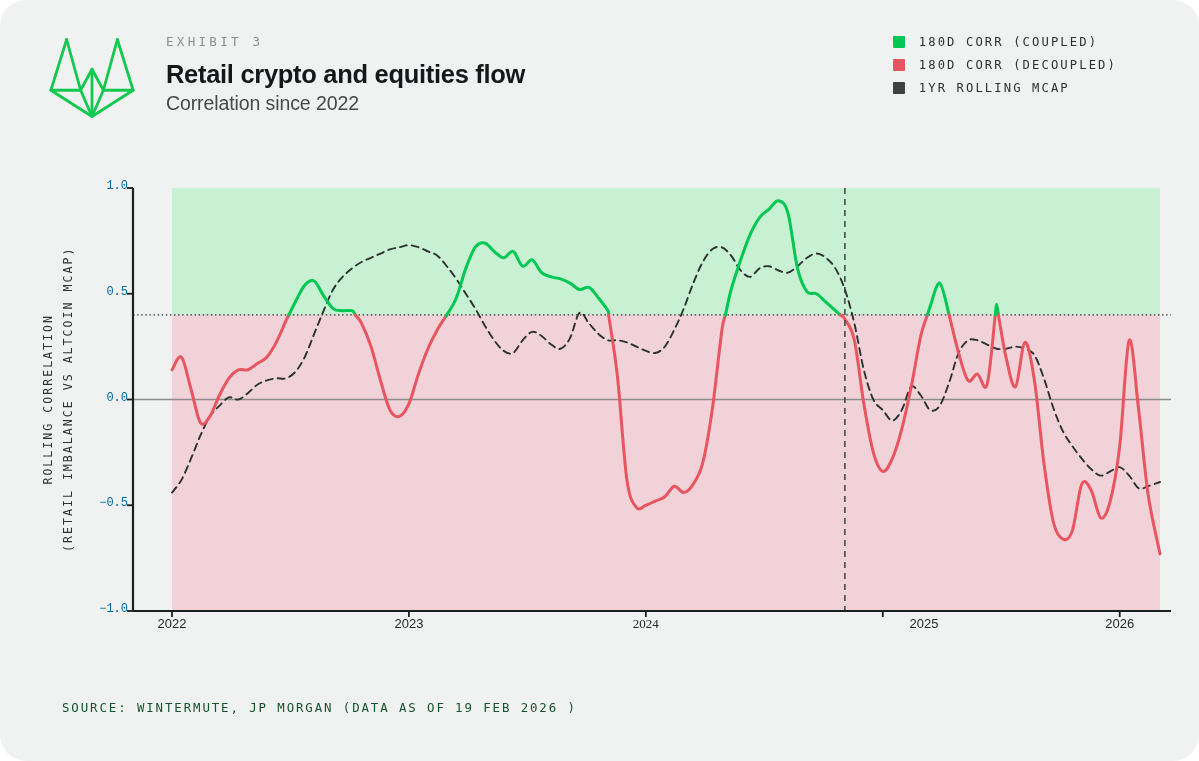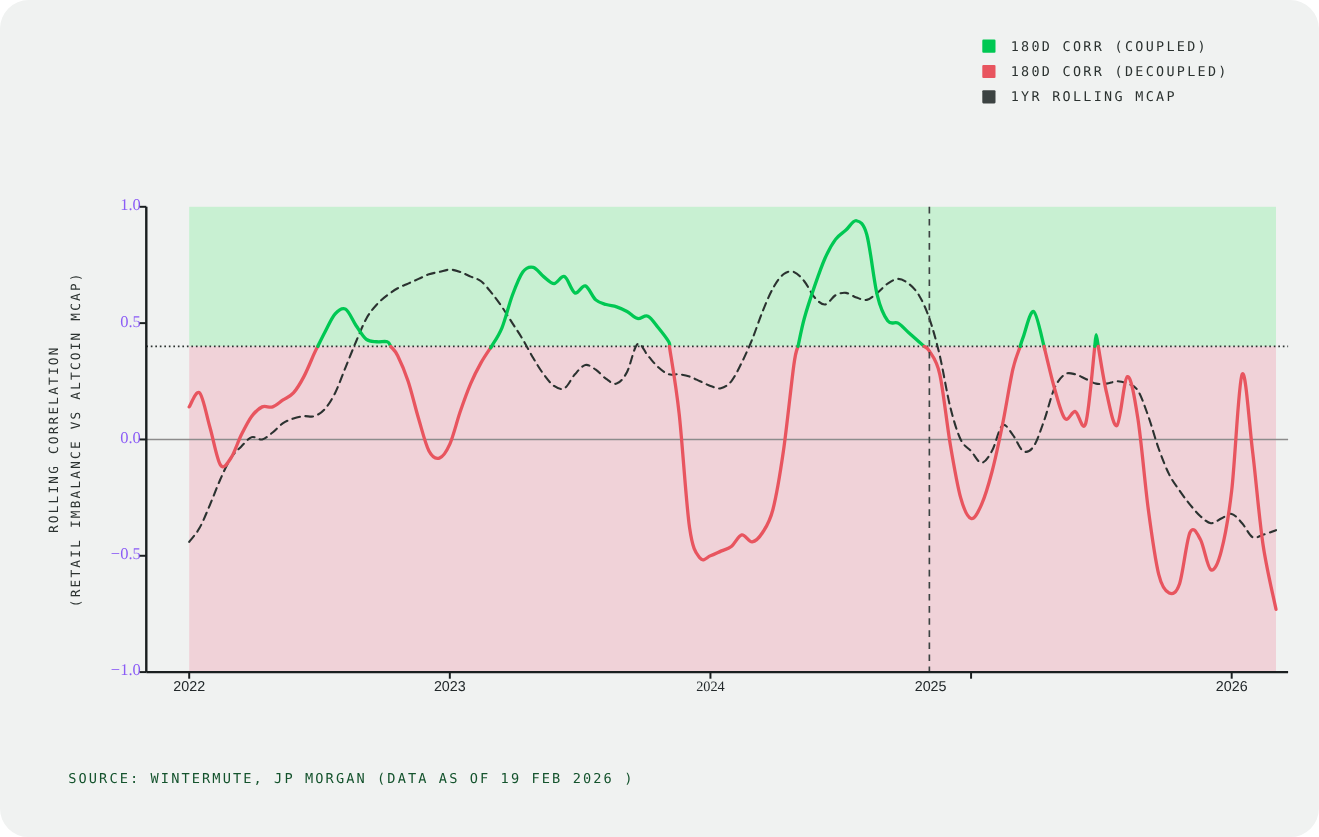--- a/index.html
+++ b/index.html
@@ -37,39 +37,58 @@
     position:absolute;left:46px;top:183px;width:26px;height:432px;
     display:flex;align-items:center;justify-content:center;
   }
   .ylabel-inner{
     transform:rotate(-90deg);white-space:nowrap;text-align:center;
     font-family:"DejaVu Sans Mono","Liberation Mono",monospace;
     font-size:11.6px;letter-spacing:2.0px;color:#2b3230;line-height:1.75;
   }
   .ytick{
     position:absolute;right:0;width:44px;text-align:right;
-    font-size:15px;color:#8b5cf6;font-family:Liberation Serif, serif;
+    font-size:12px;color:#0369a1;font-family:Liberation Mono, monospace;
   }
   .yticks{position:absolute;left:78px;top:0;width:50px;height:761px;}
   .xticks{position:absolute;left:0;top:616px;width:1090px;height:24px;}
   .xtick{
     position:absolute;transform:translateX(-50%);
     font-size:13px;color:#22282a;font-family:"Liberation Sans",sans-serif;
   }
   .footer{
     position:absolute;left:62px;top:700px;
     font-family:"DejaVu Sans Mono","Liberation Mono",monospace;
     font-size:12.4px;letter-spacing:1.9px;color:#14532d;
   }
 </style>
 </head>
 <body>
 
 <div class="card">
 
+  <div class="header">
+    <div class="logo">
+      <svg viewBox="0 0 100 96" width="88" height="84">
+        <g fill="none" stroke="#11c94e" stroke-width="3.2" stroke-linejoin="round" stroke-linecap="round">
+          <path d="M21 4 L3 62 L50 92 L97 62 L79 4"></path>
+          <path d="M21 4 L37 62"></path>
+          <path d="M79 4 L63 62"></path>
+          <path d="M3 62 L37 62 L50 92 L63 62 L97 62"></path>
+          <path d="M37 62 L50 38 L63 62"></path>
+          <path d="M50 38 L50 92"></path>
+        </g>
+      </svg>
+    </div>
+    <div class="titles">
+      <div class="eyebrow">EXHIBIT 3</div>
+      <div class="title">Retail crypto and equities flow</div>
+      <div class="subtitle">Correlation since 2022</div>
+    </div>
+  </div>
 
   <div class="legend">
     <div class="legend-row">
       <span class="swatch" style="background:#00c853"></span>
       <span class="legend-label">180D CORR (COUPLED)</span>
     </div>
     <div class="legend-row">
       <span class="swatch" style="background:#e8555f"></span>
       <span class="legend-label">180D CORR (DECOUPLED)</span>
     </div>
@@ -92,21 +111,21 @@
         <div class="ytick" style="top: 179px;">1.0</div>
         <div class="ytick" style="top: 284.75px;">0.5</div>
         <div class="ytick" style="top: 390.5px;">0.0</div>
         <div class="ytick" style="top: 496.25px;">−0.5</div>
         <div class="ytick" style="top: 602px;">−1.0</div>
       </div>
     <div class="xticks">
         <div class="xtick" style="left: 172px;">2022</div>
         <div class="xtick" style="left: 408.93px;">2023</div>
         <div class="xtick" style="left: 645.861px; font-family: Liberation Serif, serif;">2024</div>
-        <div class="xtick" style="left: 846px;">2025</div>
+        <div class="xtick" style="left: 924px;">2025</div>
         <div class="xtick" style="left: 1119.72px;">2026</div>
       </div>
 
     <svg id="chart-svg" width="1199" height="761" style="position:absolute;left:0;top:0;">
         <rect x="172" y="188" width="988" height="126.90000000000003" fill="#c8f0d2"></rect>
         <rect x="172" y="314.90000000000003" width="988" height="296.09999999999997" fill="#f0d2d8"></rect>
         <line x1="133" y1="399.5" x2="1171" y2="399.5" stroke="#8c8c8c" stroke-width="1.3"></line>
         <line x1="133" y1="314.90000000000003" x2="1171" y2="314.90000000000003" stroke="#2b3230" stroke-width="1.4" stroke-dasharray="1.5,2.6"></line>
         <path d="M172.00,492.56 C173.58,490.44 178.32,485.51 181.48,479.87 C184.64,474.23 187.80,466.12 190.95,458.72 C194.11,451.32 197.27,442.51 200.43,435.46 C203.59,428.41 206.75,421.35 209.91,416.42 C213.07,411.48 216.23,409.02 219.39,405.85 C222.55,402.67 225.70,398.44 228.86,397.38 C232.02,396.33 235.18,400.20 238.34,399.50 C241.50,398.80 244.66,395.62 247.82,393.15 C250.98,390.69 254.14,386.81 257.29,384.69 C260.45,382.58 263.61,381.52 266.77,380.46 C269.93,379.41 273.09,378.70 276.25,378.35 C279.41,378.00 282.57,379.41 285.73,378.35 C288.89,377.29 292.04,375.53 295.20,372.00 C298.36,368.48 301.52,363.55 304.68,357.20 C307.84,350.86 311.00,341.69 314.16,333.94 C317.32,326.18 320.48,318.07 323.64,310.67 C326.79,303.27 329.95,295.16 333.11,289.52 C336.27,283.88 339.43,280.35 342.59,276.83 C345.75,273.31 348.91,270.84 352.07,268.37 C355.23,265.90 358.39,263.79 361.54,262.03 C364.70,260.26 367.86,259.21 371.02,257.80 C374.18,256.38 377.34,254.97 380.50,253.56 C383.66,252.16 386.82,250.39 389.98,249.33 C393.14,248.28 396.29,247.93 399.45,247.22 C402.61,246.52 405.77,245.11 408.93,245.11 C412.09,245.11 415.25,246.16 418.41,247.22 C421.57,248.28 424.73,250.04 427.88,251.45 C431.04,252.86 434.20,253.21 437.36,255.68 C440.52,258.15 443.68,262.38 446.84,266.25 C450.00,270.13 453.16,274.36 456.32,278.95 C459.48,283.53 462.63,288.81 465.79,293.75 C468.95,298.69 472.11,303.27 475.27,308.56 C478.43,313.84 481.59,320.19 484.75,325.47 C487.91,330.76 491.07,336.05 494.23,340.28 C497.38,344.51 500.54,348.74 503.70,350.86 C506.86,352.97 510.02,354.73 513.18,352.97 C516.34,351.21 519.50,343.80 522.66,340.28 C525.82,336.75 528.98,332.52 532.13,331.82 C535.29,331.12 538.45,333.94 541.61,336.05 C544.77,338.17 547.93,342.39 551.09,344.51 C554.25,346.63 557.41,349.80 560.57,348.74 C563.73,347.68 566.88,344.16 570.04,338.17 C573.20,332.17 576.36,315.25 579.52,312.79 C582.68,310.32 585.84,319.84 589.00,323.36 C592.16,326.88 595.32,331.12 598.47,333.94 C601.63,336.75 604.79,339.22 607.95,340.28 C611.11,341.34 614.27,339.93 617.43,340.28 C620.59,340.63 623.75,341.34 626.91,342.39 C630.07,343.45 633.22,345.21 636.38,346.63 C639.54,348.04 642.70,349.80 645.86,350.86 C649.02,351.91 652.18,353.68 655.34,352.97 C658.50,352.27 661.66,350.50 664.82,346.63 C667.97,342.75 671.13,336.05 674.29,329.70 C677.45,323.36 680.61,316.31 683.77,308.56 C686.93,300.80 690.09,290.93 693.25,283.18 C696.41,275.42 699.57,267.67 702.72,262.03 C705.88,256.39 709.04,251.80 712.20,249.33 C715.36,246.87 718.52,246.16 721.68,247.22 C724.84,248.28 728.00,251.80 731.16,255.68 C734.31,259.56 737.47,266.96 740.63,270.49 C743.79,274.01 746.95,277.18 750.11,276.83 C753.27,276.48 756.43,270.13 759.59,268.37 C762.75,266.61 765.91,265.90 769.06,266.25 C772.22,266.61 775.38,269.43 778.54,270.49 C781.70,271.54 784.86,273.30 788.02,272.60 C791.18,271.89 794.34,268.72 797.50,266.25 C800.66,263.79 803.81,259.91 806.97,257.80 C810.13,255.68 813.29,253.56 816.45,253.56 C819.61,253.56 822.77,255.33 825.93,257.80 C829.09,260.26 832.25,263.08 835.41,268.37 C838.56,273.66 841.72,280.35 844.88,289.52 C848.04,298.69 851.20,309.97 854.36,323.36 C857.52,336.75 860.68,357.20 863.84,369.89 C867.00,382.58 870.16,392.80 873.31,399.50 C876.47,406.20 879.63,406.55 882.79,410.08 C885.95,413.60 889.11,420.65 892.27,420.65 C895.43,420.65 898.59,415.72 901.75,410.08 C904.90,404.44 908.06,389.28 911.22,386.81 C914.38,384.34 917.54,391.39 920.70,395.27 C923.86,399.15 927.02,408.31 930.18,410.08 C933.34,411.84 936.50,410.43 939.65,405.85 C942.81,401.26 945.97,391.39 949.13,382.58 C952.29,373.77 955.45,360.02 958.61,352.97 C961.77,345.92 964.93,342.39 968.09,340.28 C971.25,338.16 974.40,339.57 977.56,340.28 C980.72,340.98 983.88,343.10 987.04,344.51 C990.20,345.92 993.36,348.04 996.52,348.74 C999.68,349.44 1002.84,349.09 1006.00,348.74 C1009.15,348.39 1012.31,346.63 1015.47,346.63 C1018.63,346.63 1021.79,347.33 1024.95,348.74 C1028.11,350.15 1031.27,350.15 1034.43,355.09 C1037.59,360.02 1040.75,369.54 1043.90,378.35 C1047.06,387.16 1050.22,399.15 1053.38,407.96 C1056.54,416.77 1059.70,424.88 1062.86,431.23 C1066.02,437.57 1069.18,441.45 1072.34,446.03 C1075.49,450.61 1078.65,454.84 1081.81,458.72 C1084.97,462.60 1088.13,466.48 1091.29,469.30 C1094.45,472.12 1097.61,475.29 1100.77,475.64 C1103.93,475.99 1107.09,472.82 1110.24,471.41 C1113.40,470.00 1116.56,466.48 1119.72,467.18 C1122.88,467.88 1126.04,472.12 1129.20,475.64 C1132.36,479.16 1135.52,486.57 1138.68,488.33 C1141.84,490.09 1144.60,487.27 1148.15,486.21 C1151.71,485.16 1158.03,482.69 1160.00,481.99" fill="none" stroke="#2b3230" stroke-width="1.9" stroke-dasharray="7,5" stroke-linecap="round"></path>
         <path d="M172.00,369.89 C173.58,367.77 178.32,354.03 181.48,357.20 C184.64,360.37 187.80,378.00 190.95,388.92 C194.11,399.85 197.27,418.18 200.43,422.76 C203.59,427.35 206.75,421.00 209.91,416.42 C213.07,411.84 216.23,401.61 219.39,395.27 C222.55,388.93 225.70,382.58 228.86,378.35 C232.02,374.12 235.18,371.30 238.34,369.89 C241.50,368.48 244.66,370.95 247.82,369.89 C250.98,368.83 254.14,365.66 257.29,363.55 C260.45,361.43 263.61,360.73 266.77,357.20 C269.93,353.68 273.09,348.39 276.25,342.39 C279.41,336.40 283.62,325.83 285.73,321.25 C287.83,316.66 288.36,315.96 288.89,314.90" fill="none" stroke="#e8555f" stroke-width="3" stroke-linecap="round" stroke-linejoin="round"></path>

